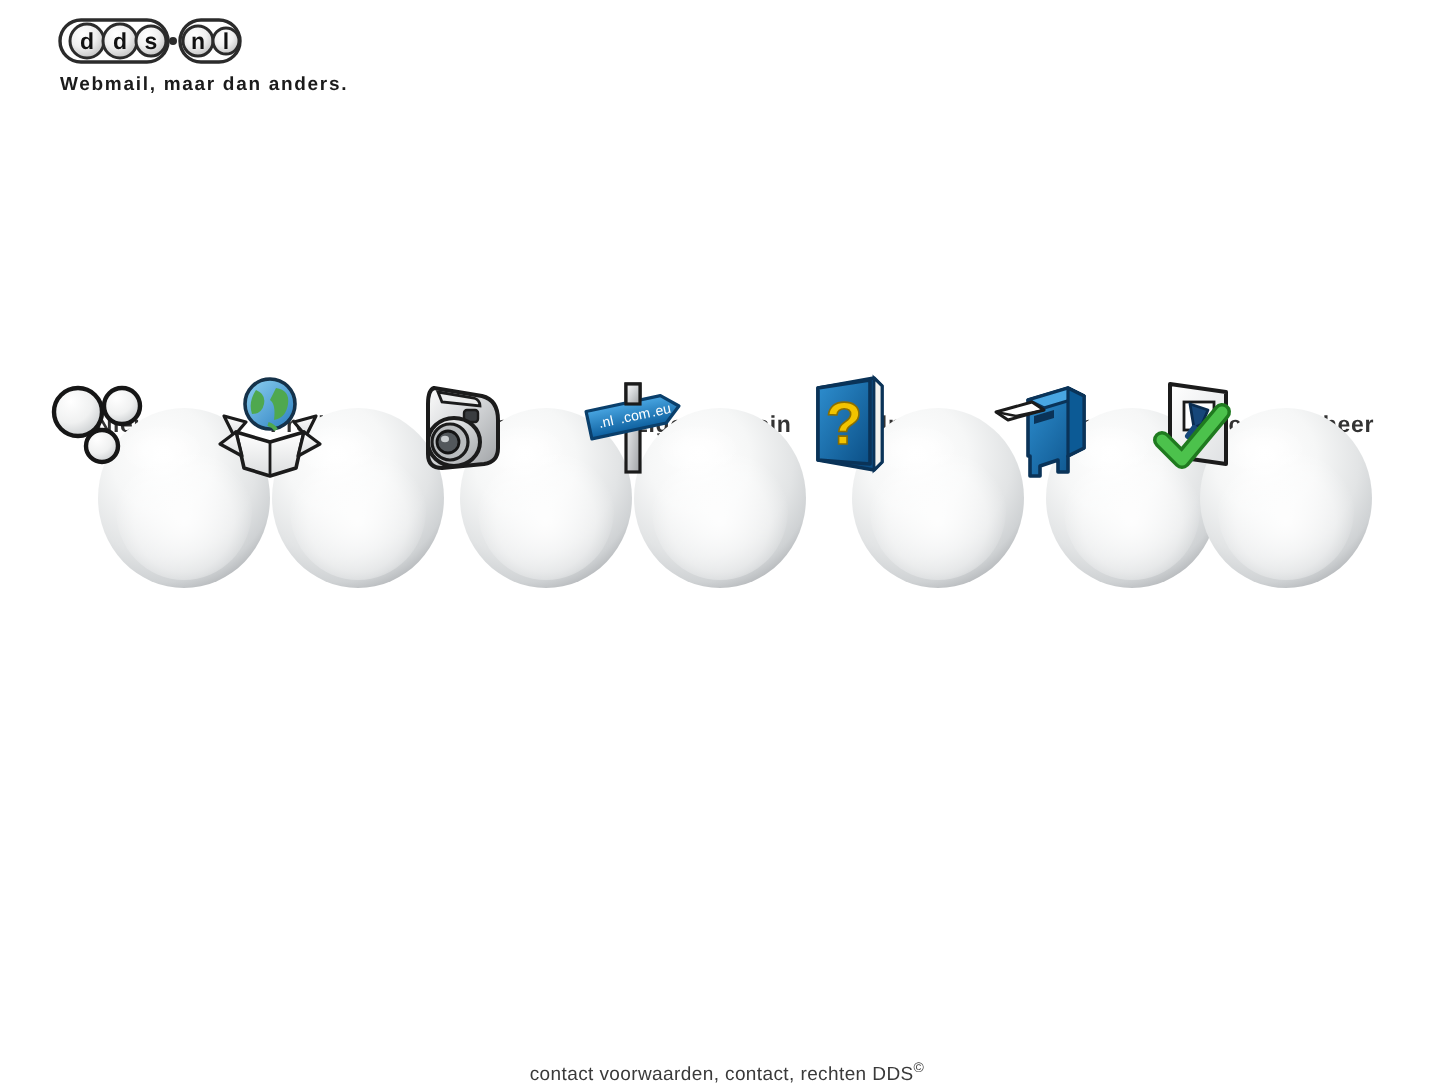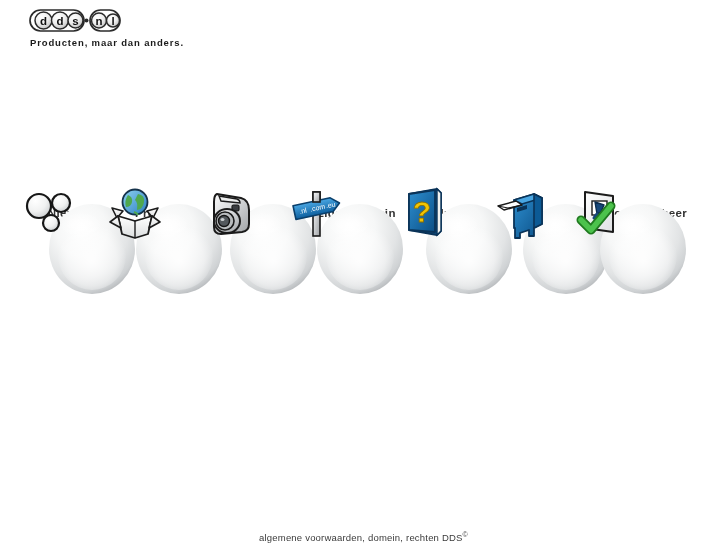--- a/index.html
+++ b/index.html
@@ -131,21 +131,21 @@
 
     <g fill="#111111" font-family="Liberation Sans, sans-serif" font-size="23" font-weight="bold" text-anchor="middle">
       <text x="29" y="33">d</text>
       <text x="62" y="33">d</text>
       <text x="93" y="33">s</text>
       <text x="140" y="33">n</text>
       <text x="168" y="33">l</text>
     </g>
   </svg>
 
-  <div id="tagline">Producten, maar dan anders.</div>
+  <div id="tagline">Webmail, maar dan anders.</div>
 </div>
 
 <div id="nav-row">
 
   <svg width="0" height="0" style="position:absolute" aria-hidden="true">
     <defs>
       <radialGradient id="orbGrad" cx="38%" cy="28%" r="78%">
         <stop offset="0%" stop-color="#ffffff"></stop>
         <stop offset="38%" stop-color="#f6f7f7"></stop>
         <stop offset="70%" stop-color="#e2e4e5"></stop>
@@ -354,14 +354,14 @@
         <path d="M10 36 L20 46 L40 22" fill="none" stroke="#1f7a1f" stroke-width="9" stroke-linecap="round" stroke-linejoin="round"></path>
         <path d="M10 36 L20 46 L40 22" fill="none" stroke="#4cc24c" stroke-width="5.5" stroke-linecap="round" stroke-linejoin="round"></path>
       </svg>
     </span>
     <span class="nav-label">Accountbeheer</span>
   </a>
 
 </div>
 
 <div id="footer">
-  <span id="footer-text"><span>algemene voorwaarden, domein, rechten DDS</span><sup>©</sup></span>
+  <span id="footer-text"><span>contact voorwaarden, contact, rechten DDS</span><sup>©</sup></span>
 </div>
 
 </body></html>

